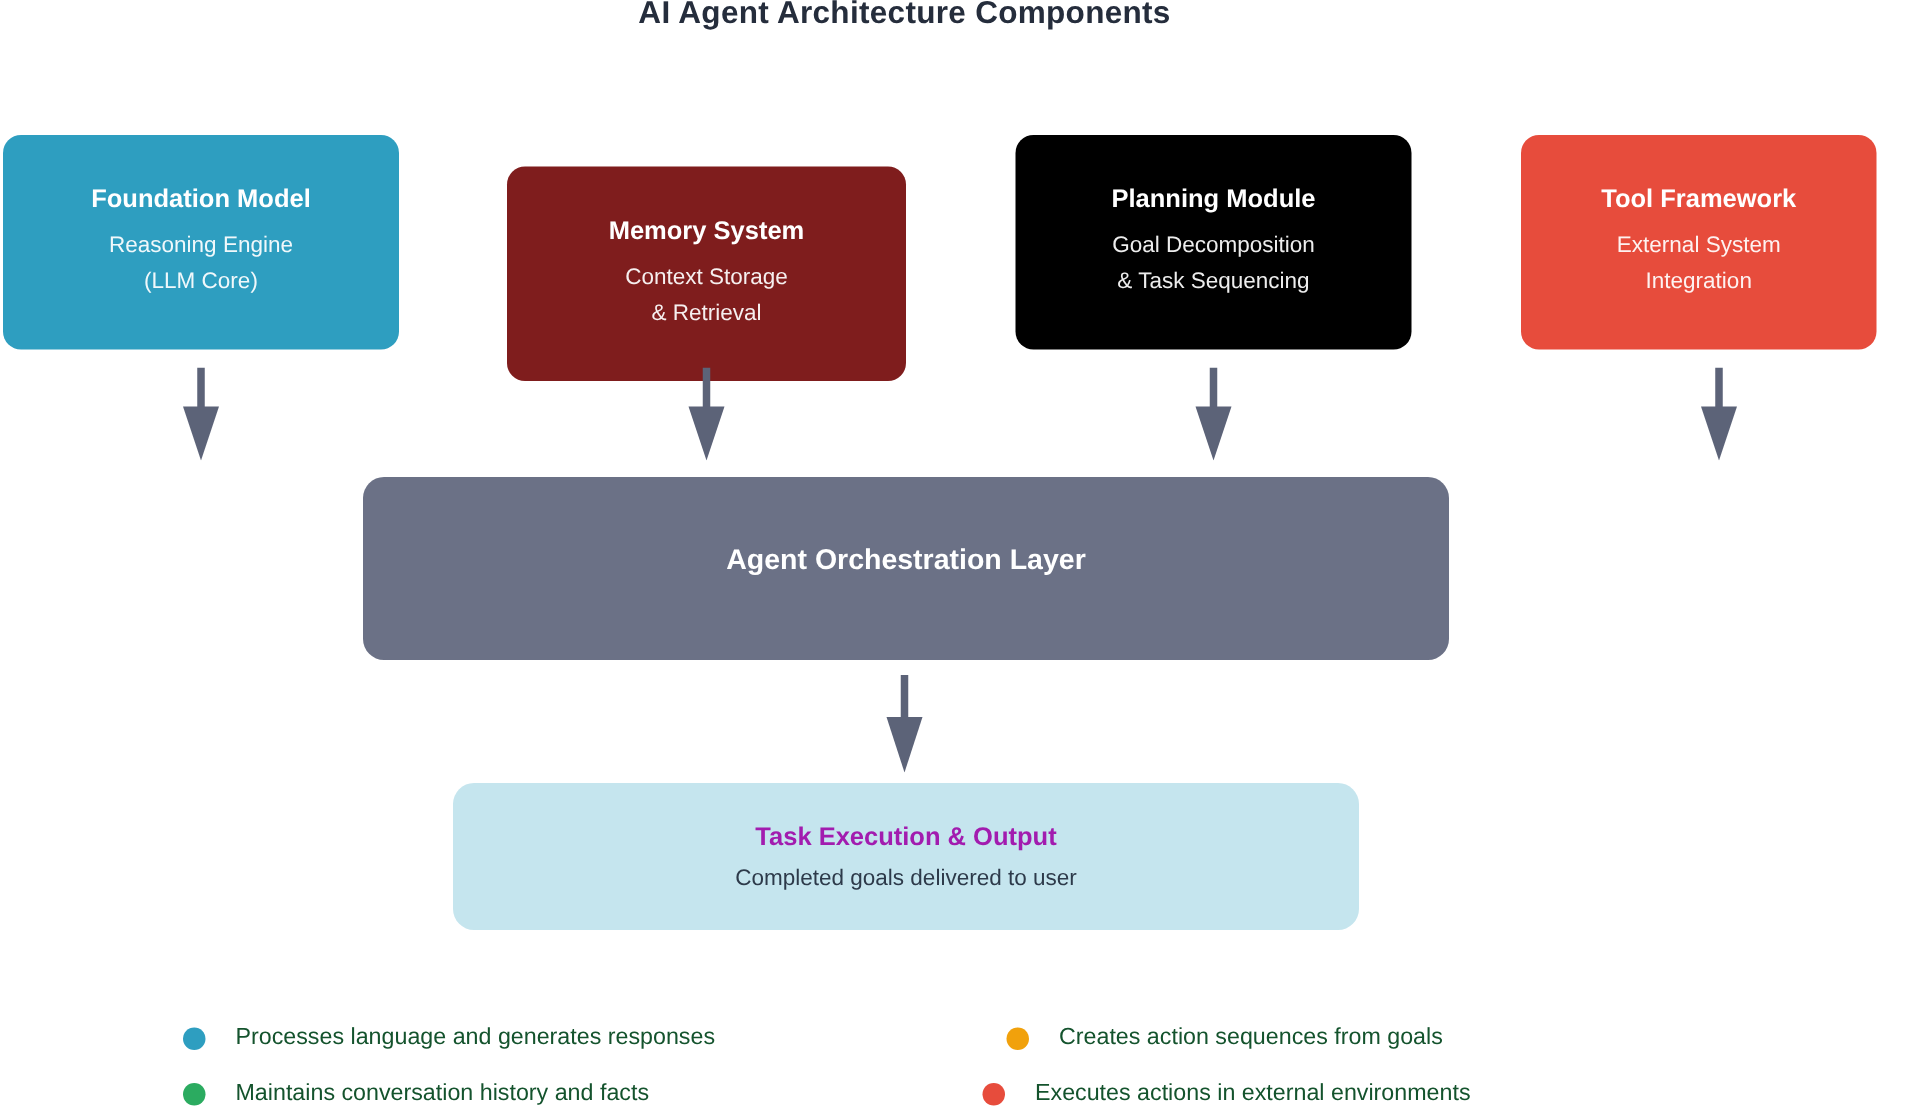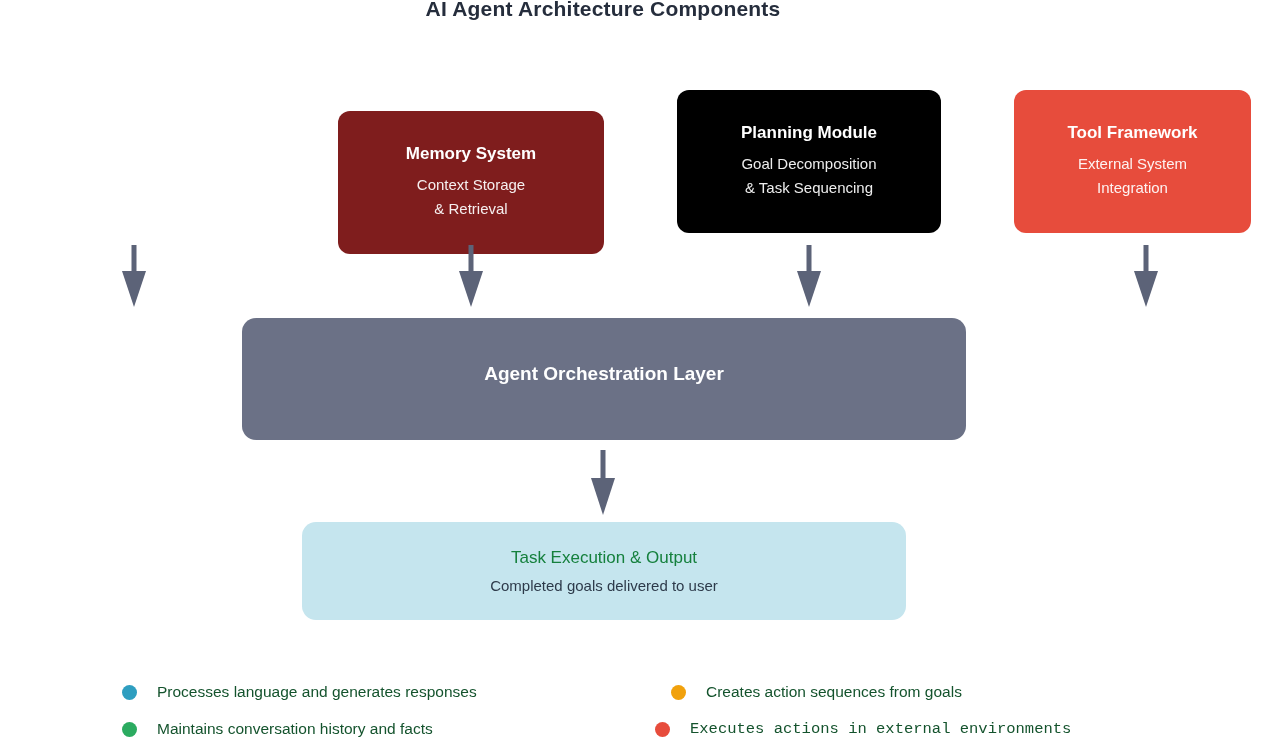--- a/index.html
+++ b/index.html
@@ -49,45 +49,52 @@
   }
   .orchestration .orch-title{font-size:19px;font-weight:700;margin-bottom:10px;}
   .orchestration .orch-sub{font-size:15px;color:rgba(255,255,255,.88);}
 
   .output-box{
     position:absolute;left:302px;top:522px;width:604px;height:98px;
     border-radius:14px;
     display:flex;flex-direction:column;justify-content:center;align-items:center;
     text-align:center;
   }
-  .output-box .out-title{font-size:17px;font-weight:400;color:#15803d;margin-bottom:9px;}
+  .output-box .out-title{font-size:17px;font-weight:700;color:#a21caf;margin-bottom:9px;}
   .output-box .out-sub{font-size:15px;color:#2D3A4A;}
 
   .legend-item{
     position:absolute;height:16px;
     display:flex;align-items:center;
   }
   .legend-item .dot{
     width:15px;height:15px;border-radius:50%;flex:0 0 15px;
   }
   .legend-item .legend-label{
     margin-left:20px;font-size:15.5px;color:#14532d;white-space:nowrap;
   }
   .li-1{left:122px;top:684px;}
   .li-2{left:122px;top:721px;}
   .li-3{left:655px;top:684px;padding-left:16px;}
-  .li-4{left:655px;top:721px;font-family:Liberation Mono, monospace;}
+  .li-4{left:655px;top:721px;}
 </style>
 </head>
 <body>
 
 <div class="canvas">
 
   <div class="diagram-title">AI Agent Architecture Components</div>
 
+  <div class="comp comp-1" style="background-color: rgb(46, 158, 192);">
+    <div class="comp-title">Foundation Model</div>
+    <div class="comp-sub">
+      <span style="display:block">Reasoning Engine</span>
+      <span style="display:block">(LLM Core)</span>
+    </div>
+  </div>
 
   <div class="comp comp-2" style="background-color: #7f1d1d; margin-top: 21px;">
     <div class="comp-title">Memory System</div>
     <div class="comp-sub">
       <span style="display:block">Context Storage</span>
       <span style="display:block">&amp; Retrieval</span>
     </div>
   </div>
 
   <div class="comp comp-3" style="background-color: #000000;">

